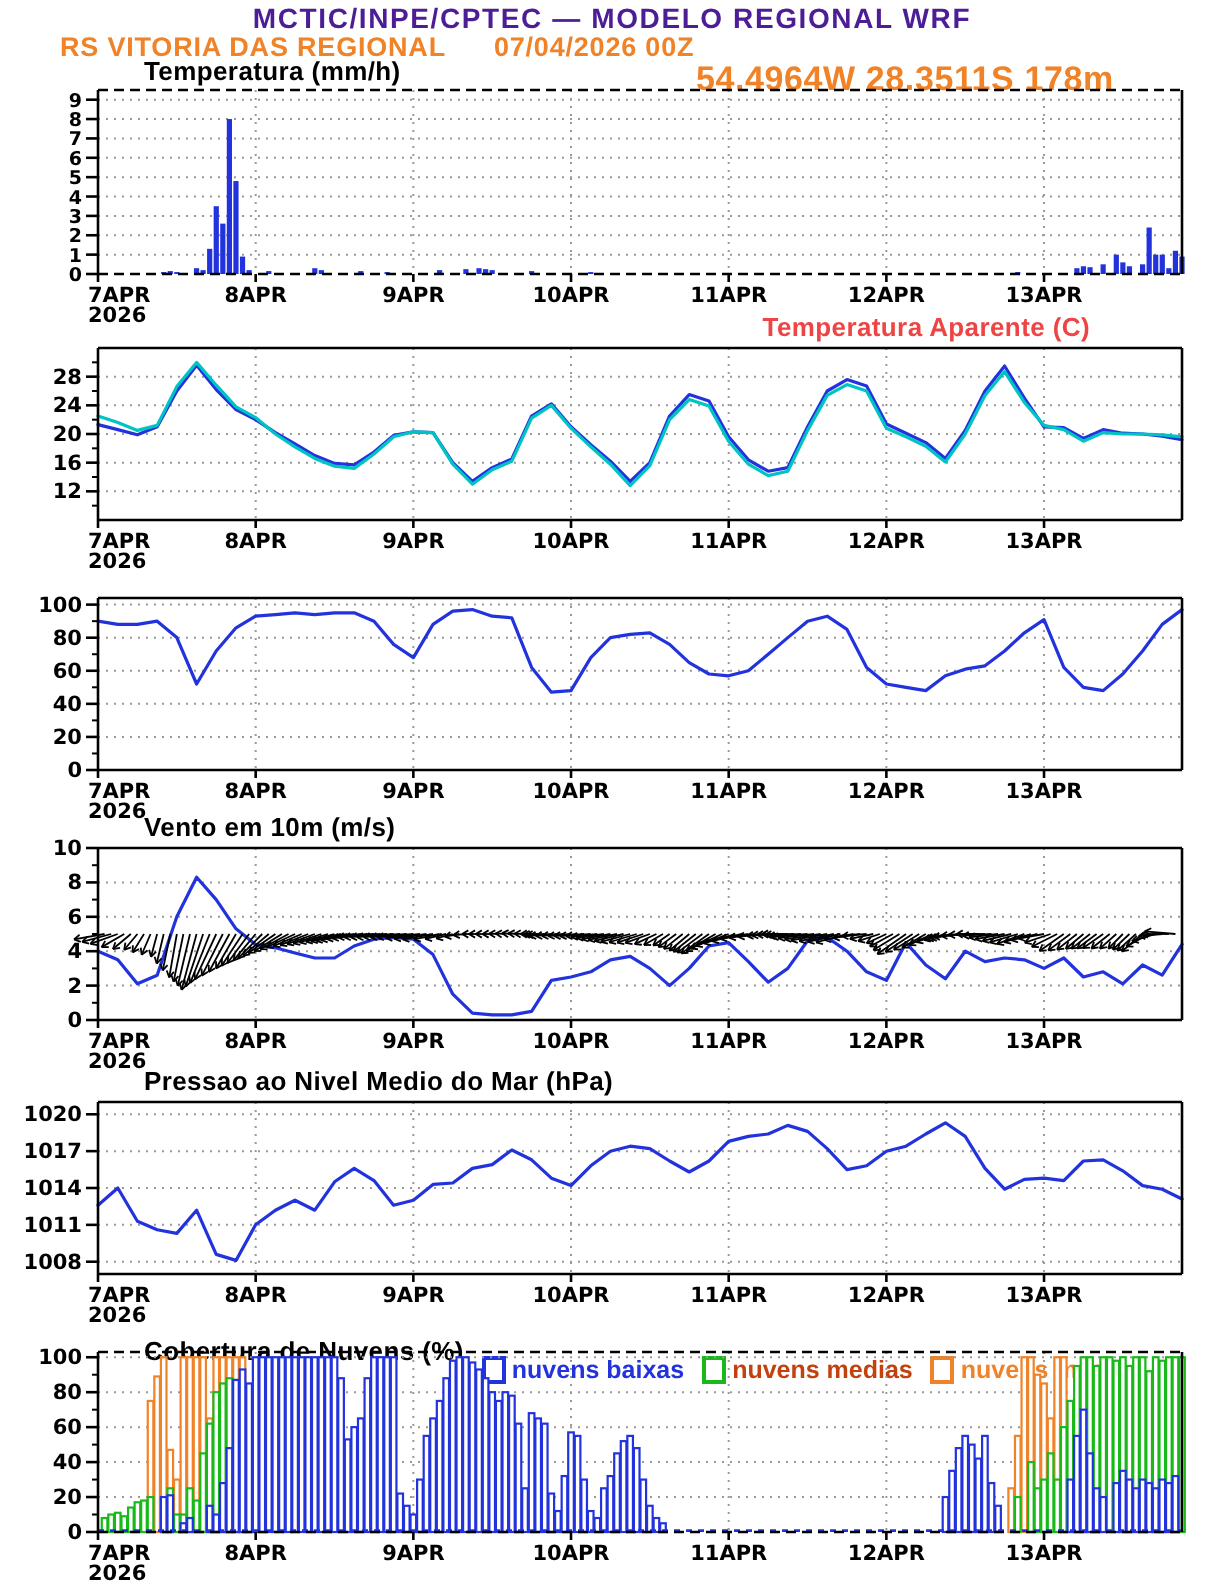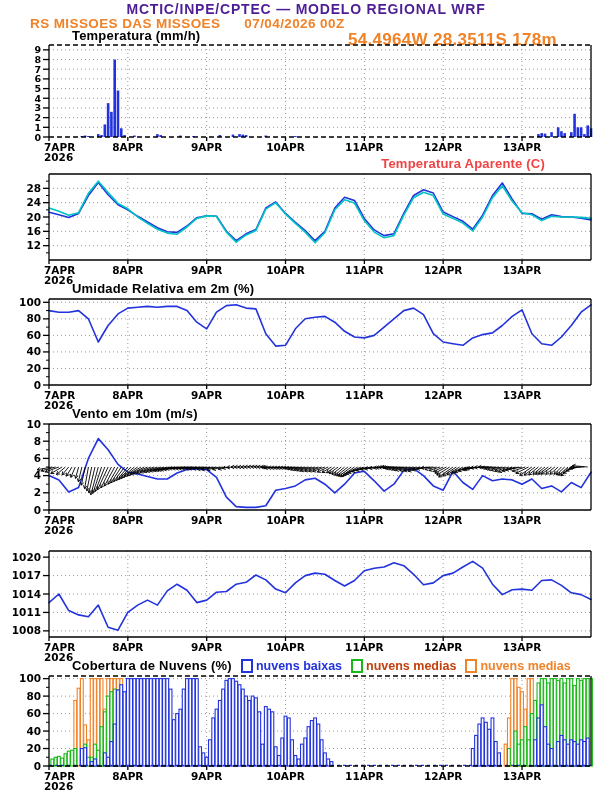--- a/index.html
+++ b/index.html
@@ -6,46 +6,46 @@
   .page{position:relative;width:612px;height:792px;background:#fff;overflow:hidden;
         font-family:"Liberation Sans",sans-serif;}
   .hdr1{position:absolute;top:1px;left:0;width:612px;text-align:center;
         font-size:14px;font-weight:bold;letter-spacing:0.8px;white-space:pre;}
   .hdr2{position:absolute;top:16px;left:30px;display:flex;gap:24px;
         font-size:13.5px;font-weight:bold;letter-spacing:0.4px;white-space:pre;}
   .coords{position:absolute;top:30px;left:348px;font-size:17px;font-weight:bold;letter-spacing:0.3px;}
   .ptitle{position:absolute;font-size:13px;font-weight:bold;color:#000;letter-spacing:0.2px;white-space:pre;}
   .legendrow{position:absolute;display:flex;align-items:center;gap:9px;
         font-size:12.5px;font-weight:bold;white-space:pre;justify-content:space-between;}
-  .leg{display:flex;align-items:center;gap:3px;}
+  .leg{display:flex;align-items:center;gap:3px;margin-top:20px;}
   .sq{display:inline-block;width:8px;height:10px;background:#fff;border:2px solid #000;}
   svg{position:absolute;top:0;left:0;}
 </style>
 </head>
 <body>
 
 <div class="page">
 
   <div class="hdr1" style="color: #4c1d95;">MCTIC/INPE/CPTEC — MODELO REGIONAL WRF</div>
 
   <div class="hdr2">
-    <span style="color: rgb(240, 130, 40);">RS MISSOES DAS MISSOES</span>
+    <span style="color: rgb(240, 130, 40);">RS VITORIA DAS REGIONAL</span>
     <span style="color: rgb(240, 130, 40);">07/04/2026 00Z</span>
   </div>
 
   <div class="coords" style="color: rgb(240, 130, 40);">54.4964W 28.3511S 178m</div>
 
   <div class="ptitle" style="top:28px;left:72px">Temperatura (mm/h)</div>
 
   <div class="ptitle" style="top: 156px; right: 67px; color: #ef4444;">Temperatura Aparente (C)</div>
 
-  <div class="ptitle" style="top:281px;left:72px">Umidade Relativa em 2m (%)</div>
 
   <div class="ptitle" style="top:406px;left:72px">Vento em 10m (m/s)</div>
 
+  <div class="ptitle" style="top:533px;left:72px">Pressao ao Nivel Medio do Mar (hPa)</div>
 
   <div class="legendrow" style="top:658px;left:72px">
     <span class="ptitle" style="position:static">Cobertura de Nuvens (%)</span>
     <span class="leg">
       <span class="sq" style="border-color: rgb(34, 51, 221);"></span>
       <span style="color: rgb(34, 51, 221);">nuvens baixas</span>
     </span>
     <span class="leg">
       <span class="sq" style="border-color: rgb(24, 185, 24);"></span>
       <span style="color: #c2410c;">nuvens medias</span>

